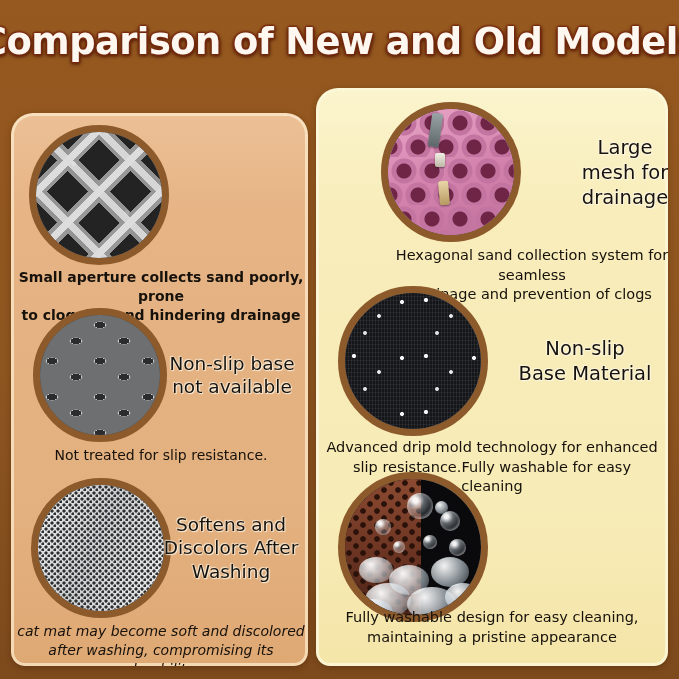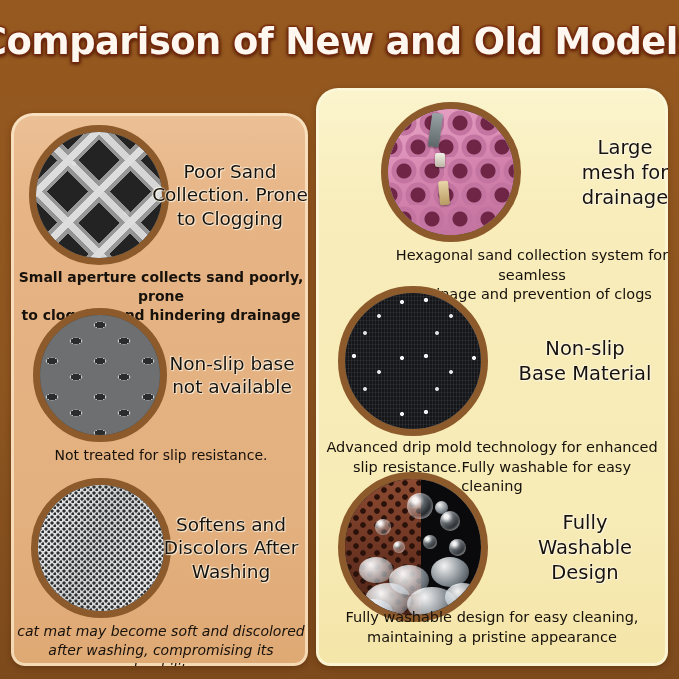--- a/index.html
+++ b/index.html
@@ -289,25 +289,20 @@
   <div class="panel panel-old">
 
     <div class="row r1" style="height:178px;">
       <div class="photo-wrap">
         <div class="photo ph-140">
           <div class="photo-inner">
             <div class="tex-grid"></div>
           </div>
         </div>
       </div>
-      <div class="head-wrap" style="top:0;height:140px;">
-        <span class="heading htext">Poor Sand
-Collection. Prone
-to Clogging</span>
-      </div>
       <div class="cap-wrap" style="top:143px;font-weight:bold;">
         <span class="caption ctext">Small aperture collects sand poorly, prone
 to clogging and hindering drainage</span>
       </div>
     </div>
 
     <div class="row r2" style="height:165px;">
       <div class="photo-wrap" style="left:22px;">
         <div class="photo ph-134">
           <div class="photo-inner">
@@ -403,24 +398,20 @@
               <div class="foam" style="left:44px;top:86px;width:40px;height:30px;"></div>
               <div class="foam" style="left:86px;top:78px;width:38px;height:30px;"></div>
               <div class="foam" style="left:20px;top:104px;width:46px;height:34px;"></div>
               <div class="foam" style="left:62px;top:108px;width:50px;height:34px;"></div>
               <div class="foam" style="left:100px;top:104px;width:36px;height:28px;"></div>
               <div class="foam" style="left:8px;top:120px;width:40px;height:26px;"></div>
             </div>
           </div>
         </div>
       </div>
-      <div class="head-wrap" style="top:0;height:150px;">
-        <span class="heading htext">Fully
-Washable Design</span>
-      </div>
       <div class="cap-wrap" style="top:136px;">
         <span class="caption ctext">Fully washable design for easy cleaning,
 maintaining a pristine appearance</span>
       </div>
     </div>
 
   </div>
 
 </div>
 

